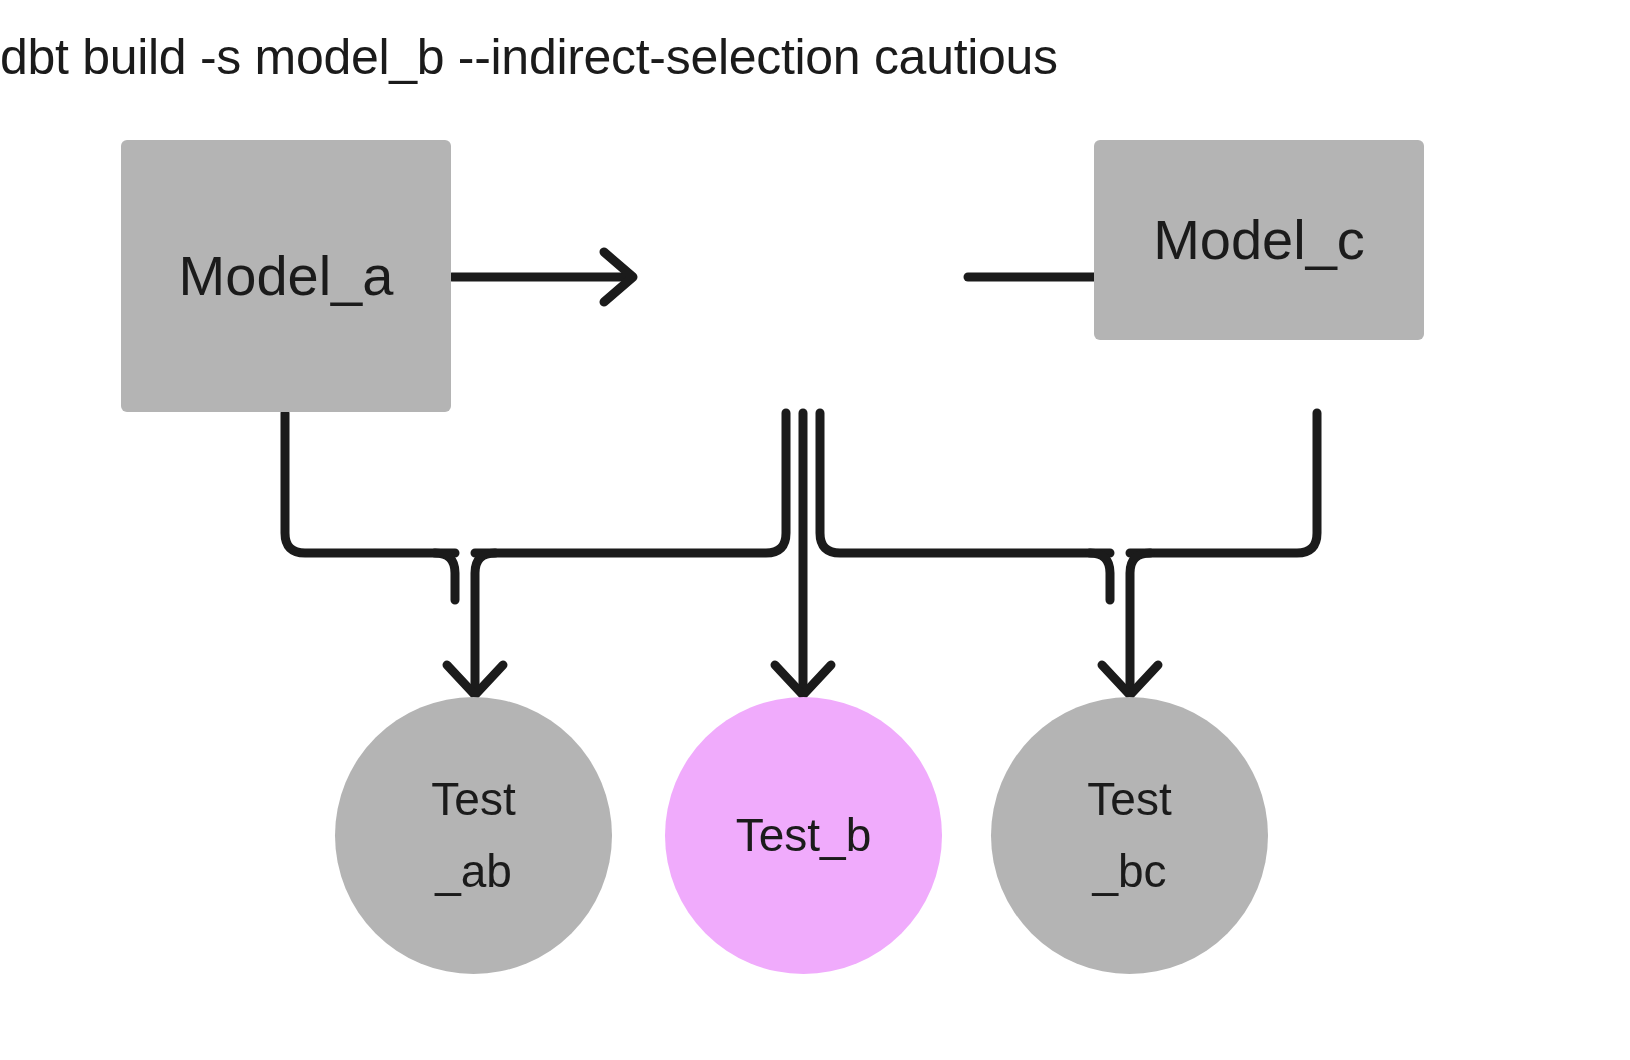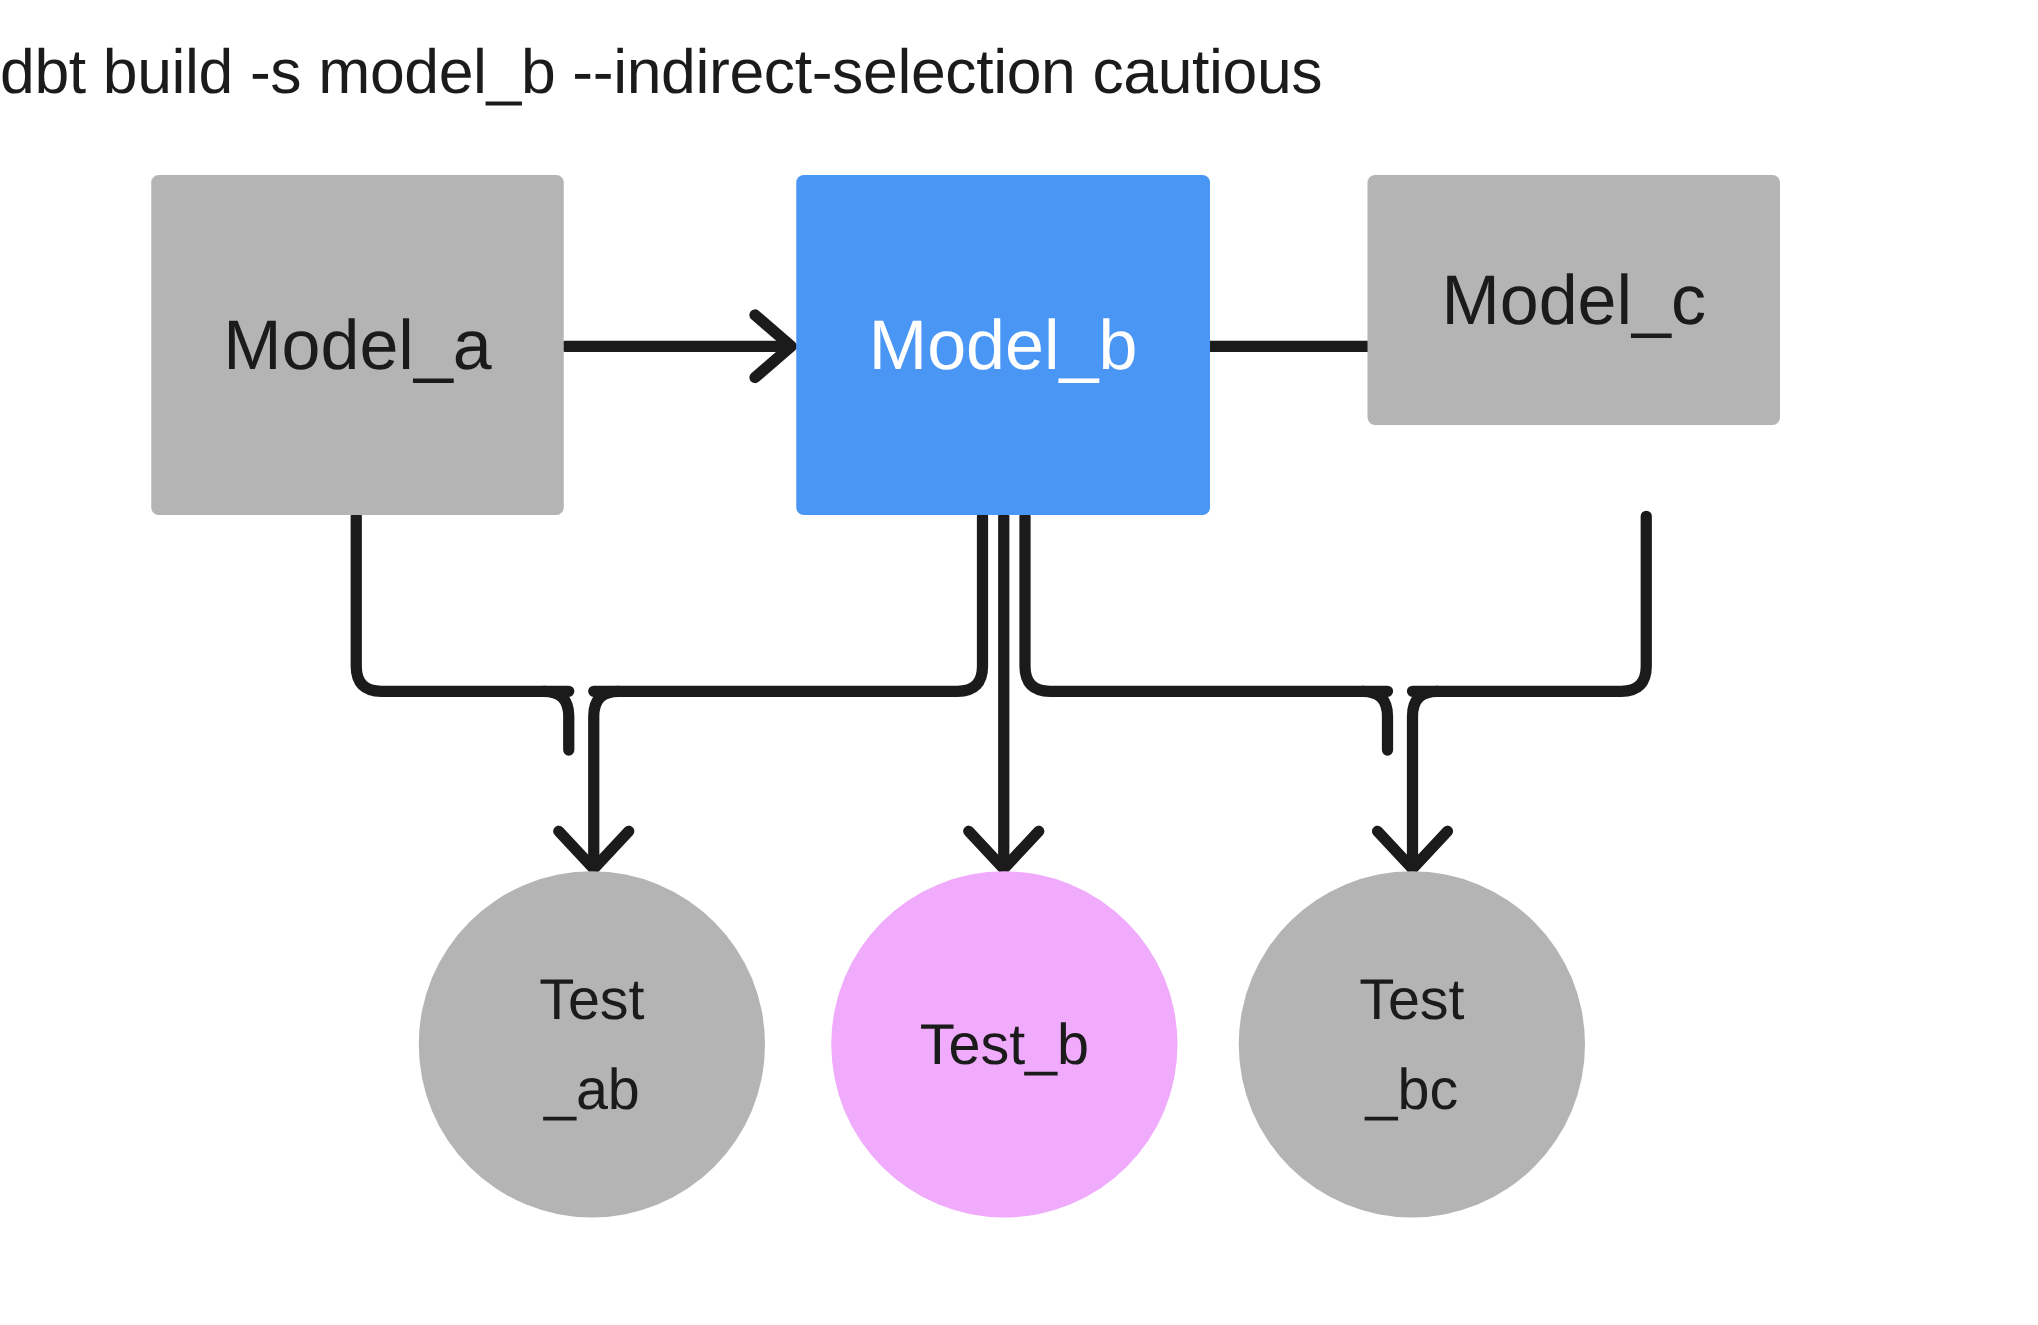--- a/index.html
+++ b/index.html
@@ -105,23 +105,20 @@
     <path class="edge-head" d="M 775 665 L 803 695 L 831 665"></path>
 
     <path class="edge-path" d="M 1090 553 Q 1110 553 1110 573 L 1110 600 M 1150 553 Q 1130 553 1130 573 L 1130 690"></path>
     <path class="edge-head" d="M 1102 665 L 1130 695 L 1158 665"></path>
   </svg>
 
   <div class="node-box" id="node-model-a" style="left:121px; top:140px; width:330px; height:272px; background:#b4b4b4; color:#1b1b1b;">
     <span>Model_a</span>
   </div>
 
-  <div class="node-box" id="node-model-b" style="left:637px; top:140px; width:331px; height:272px; background:#4a96f5; color:#ffffff;">
-    <span>Model_b</span>
-  </div>
 
   <div class="node-box" id="node-model-c" style="left:1094px; top:140px; width:330px; height:200px; background:#b4b4b4; color:#1b1b1b;">
     <span>Model_c</span>
   </div>
 
   <div class="node-circle" id="node-test-ab" style="left:335px; top:697px; width:277px; height:277px; background:#b4b4b4; color:#1b1b1b;">
     <span class="ln">Test</span>
     <span class="ln">_ab</span>
   </div>
 

